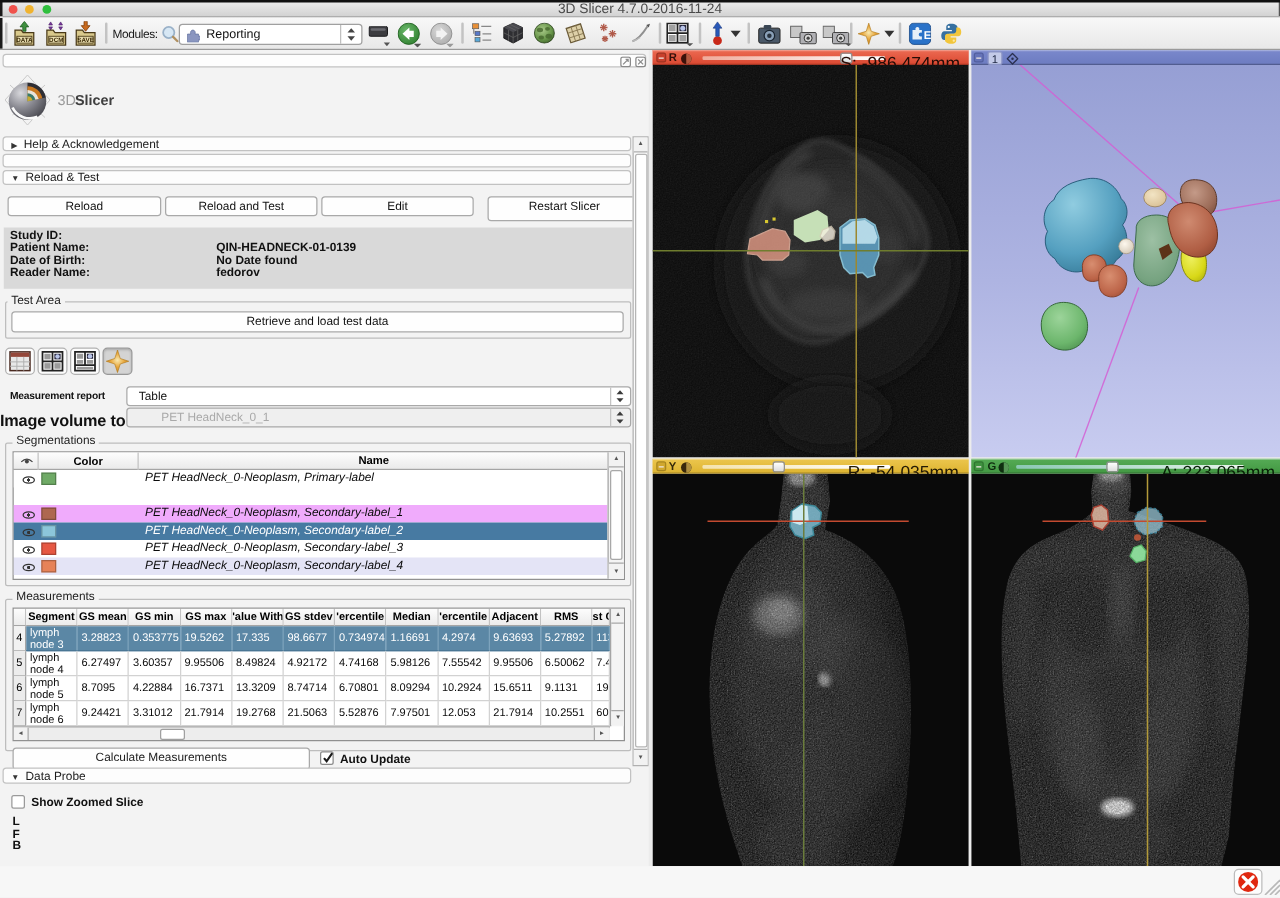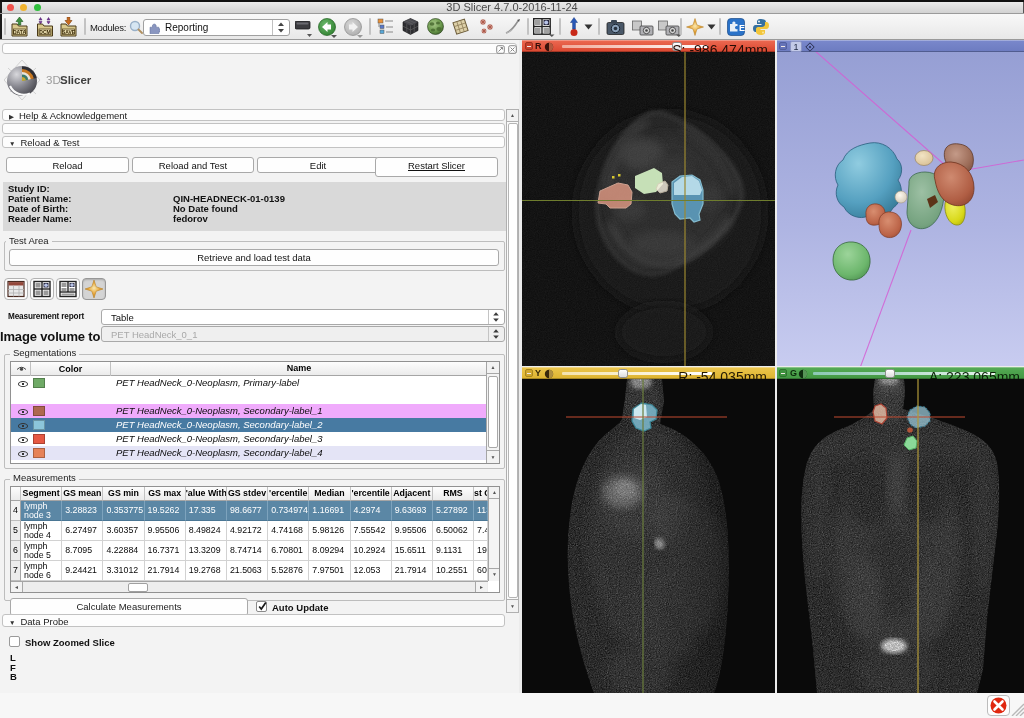--- a/index.html
+++ b/index.html
@@ -289,21 +289,21 @@
       <path d="M6,28 A15.5,15.5 0 0 0 26,35.5" fill="none" stroke="#fafafa" stroke-width="2.2"></path>
       <text x="42" y="26" font-size="11.5" fill="#9a9a9a" font-family="Liberation Sans">3D</text>
       <text x="56" y="26" font-size="11.5" fill="#3f3f3f" font-weight="bold" font-family="Liberation Sans">Slicer</text>
     </svg>
     <div class="secbar" style="top:69px;"><span class="arr">▶</span>Help &amp; Acknowledgement</div>
     <div class="secbar" style="top:83px;height:11px;"></div>
     <div class="secbar" style="top:96px;"><span class="arr">▼</span>Reload &amp; Test</div>
     <div class="btn" style="left:6px;top:117px;width:123px;height:16px;line-height:15px;">Reload</div>
     <div class="btn" style="left:132px;top:117px;width:122px;height:16px;line-height:15px;">Reload and Test</div>
     <div class="btn" style="left:257px;top:117px;width:122px;height:16px;line-height:15px;">Edit</div>
-    <div class="btn" style="left:375px;top:117px;width:123px;height:20px;line-height:15px;text-decoration:underline;">Restart Slicer</div>
+    <div class="btn" style="left:390px;top:117px;width:123px;height:20px;line-height:15px;">Restart Slicer</div>
     <div class="abs" style="left:3px;top:142px;width:503px;height:49px;background:#d9d9d9;">
       <div class="lbl" style="left:5px;top:1px;">Study ID:</div>
       <div class="lbl" style="left:5px;top:11px;">Patient Name:</div>
       <div class="lbl" style="left:5px;top:21px;">Date of Birth:</div>
       <div class="lbl" style="left:5px;top:31px;">Reader Name:</div>
       <div class="lbl" style="left:170px;top:11px;">QIN-HEADNECK-01-0139</div>
       <div class="lbl" style="left:170px;top:21px;">No Date found</div>
       <div class="lbl" style="left:170px;top:31px;">fedorov</div>
     </div>
     <div class="gb" style="left:4px;top:201px;width:501px;height:30px;"></div>
@@ -363,21 +363,21 @@
         </svg>
     </div>
     <div class="lbl" style="left:8px;top:272px;font-size:8.2px;letter-spacing:-0.15px;">Measurement report</div>
     <div class="combo" style="left:101px;top:269px;width:404px;height:16px;line-height:15px;padding-left:9px;">Table
       <div class="cspin"><svg width="14" height="14" viewBox="0 0 14 14">
             <path d="M7,2.2 L9.8,5.4 L4.2,5.4 Z" fill="#3a3a3a"></path>
             <path d="M7,11.8 L9.8,8.6 L4.2,8.6 Z" fill="#3a3a3a"></path>
           </svg></div>
     </div>
     <div class="lbl" style="left:0;top:289px;font-size:13px;letter-spacing:-0.15px;">Image volume to annotate</div>
-    <div class="combo" style="left:101px;top:286px;width:404px;height:16px;line-height:15px;padding-left:9px;background:#efefef;color:#a9a9a9;">PET HeadNeck_0_1
+    <div class="combo" style="left:101px;top:286px;width:404px;height:16px;line-height:15px;padding-left:27px;background:#efefef;color:#a9a9a9;">PET HeadNeck_0_1
       <div class="cspin"><svg width="14" height="14" viewBox="0 0 14 14">
             <path d="M7,2.2 L9.8,5.4 L4.2,5.4 Z" fill="#3a3a3a"></path>
             <path d="M7,11.8 L9.8,8.6 L4.2,8.6 Z" fill="#3a3a3a"></path>
           </svg></div>
     </div>
     <div class="gb" style="left:4px;top:314px;width:501px;height:115px;"></div>
     <div class="gbl" style="left:10px;top:307px;">Segmentations</div>
     <div class="abs" style="left:10px;top:321px;width:490px;height:103px;background:#fff;border:1px solid #919191;font-size:9.5px;">
       <div class="abs" style="left:0;top:0;width:475px;height:14px;background:linear-gradient(#fdfdfd,#ebebeb);border-bottom:1px solid #a5a5a5;">
         <svg class="abs" style="left:5px;top:4px;" width="11" height="7" viewBox="0 0 11 7">

